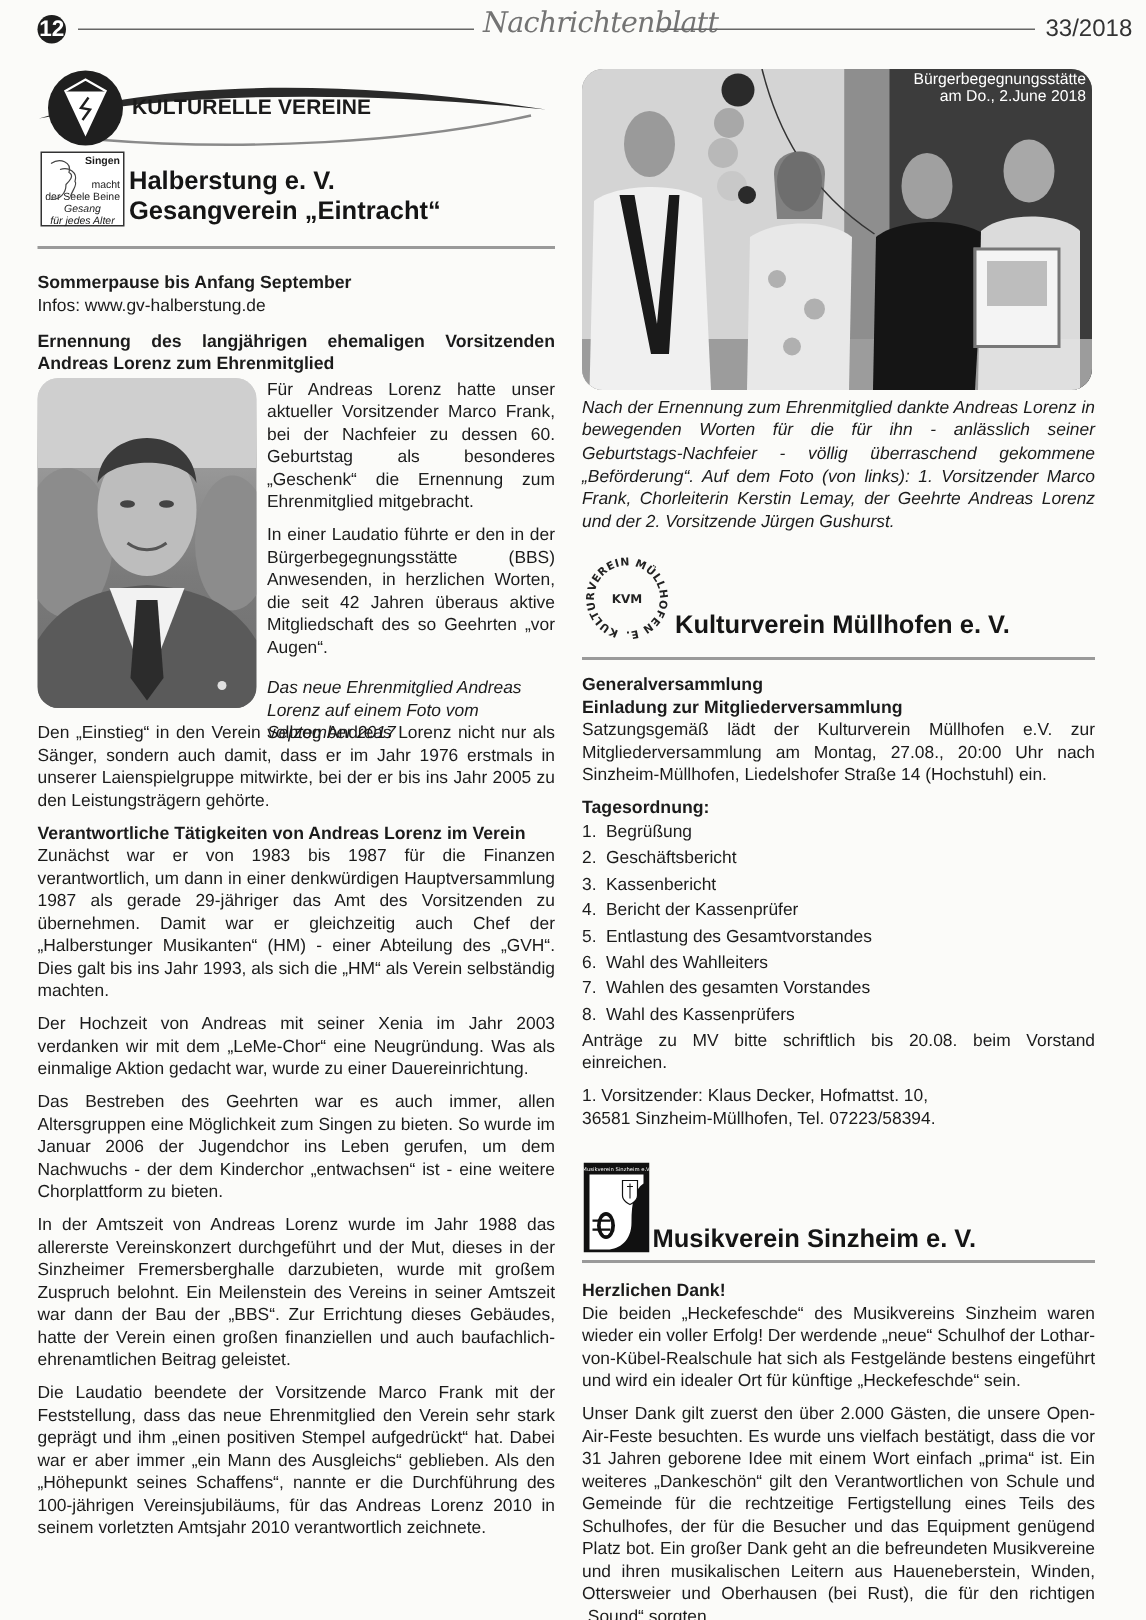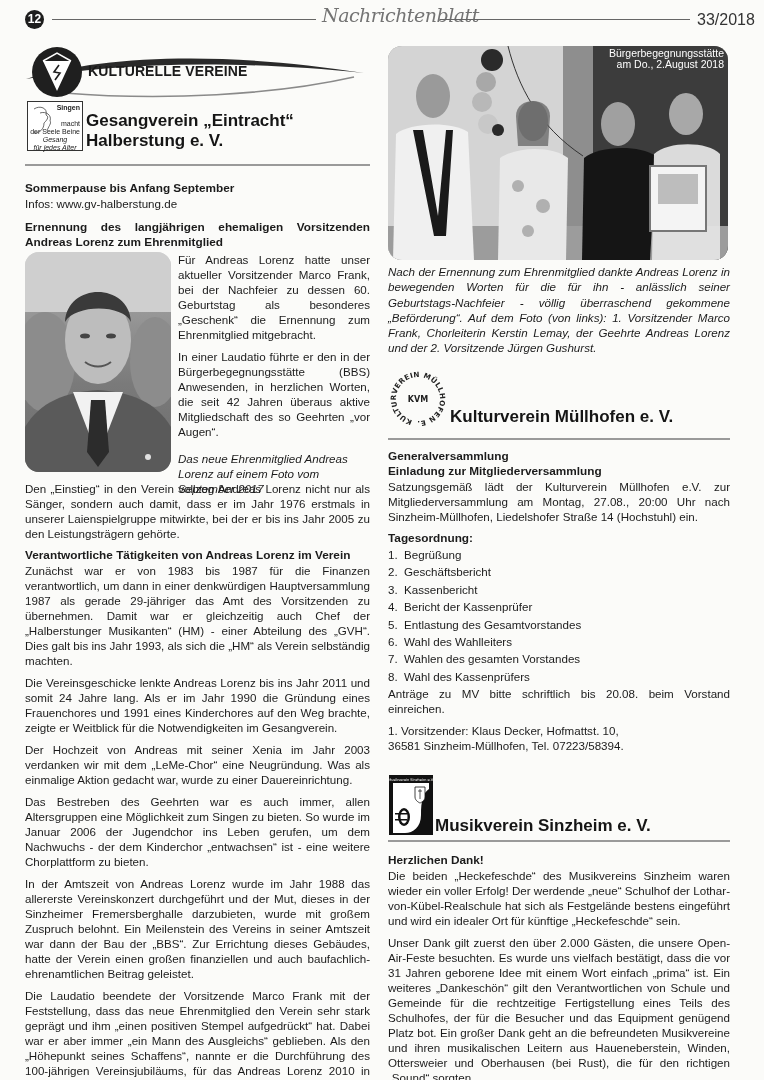--- a/index.html
+++ b/index.html
@@ -1,20 +1,20 @@
 <!DOCTYPE html>
 <html><head>
 <meta charset="utf-8">
 <style>
   * { box-sizing: border-box; margin: 0; padding: 0; }
   html, body { width: 764px; height: 1080px; background: #fbfbf9; overflow: hidden; }
   body { position: relative; font-family: "Liberation Sans", "DejaVu Sans", sans-serif; color: #1b1b1b; }
 
   
-  .page-num { position: absolute; left: 25px; top: 10px; width: 19px; height: 19px; border-radius: 50%; background: #1d1d1d; color: #fff; font-size: 12px; font-weight: bold; text-align: center; line-height: 19px; }
+  .page-num { position: absolute; left: 25px; top: 10px; width: 19px; height: 19px; border-radius: 50%; background: #1d1d1d; color: #fff; font-size: 15px; font-weight: bold; text-align: center; line-height: 19px; }
   .hdr-line-left { position: absolute; left: 52px; top: 19px; width: 264px; border-top: 1px solid #666; }
   .masthead { position: absolute; left: 322px; top: 4px; font-family: "DejaVu Serif", serif; font-style: italic; font-size: 19px; color: #737373; letter-spacing: -0.5px; }
   .hdr-line-right { position: absolute; left: 440px; top: 19px; width: 250px; border-top: 1px solid #666; }
   .issue { position: absolute; left: 697px; top: 11px; font-size: 16px; color: #333; }
 
   
   .section-banner { position: absolute; left: 24px; top: 45px; width: 345px; height: 55px; }
   .section-banner svg { position: absolute; left: 0; top: 0; }
   .section-title { position: absolute; left: 64px; top: 18px; font-weight: bold; font-size: 14px; letter-spacing: 0.1px; color: #1a1a1a; }
 
@@ -67,22 +67,22 @@
       <path d="M10,8 C16,6 22,10 20,16 C22,18 18,22 17,26" fill="none" stroke="#444" stroke-width="0.8"></path>
     </svg>
     <div class="l1">Singen</div>
     <div style="height:8px;"></div>
     <div>macht</div>
     <div>der Seele Beine</div>
     <div class="it">Gesang</div>
     <div class="it">für jedes Alter</div>
   </div>
   <div>
+    <div class="club-title">Halberstung e. V.</div>
     <div class="club-title">Gesangverein „Eintracht“</div>
-    <div class="club-title">Halberstung e. V.</div>
   </div>
 </div>
 <div class="rule" style="left:25px; top:164px; width:345px;"></div>
 
 <div class="block" style="left:25px; top:181px; width:345px;">
   <div class="h-bold">Sommerpause bis Anfang September</div>
   <div>Infos: www.gv-halberstung.de</div>
 </div>
 
 <div class="block h-bold" style="left:25px; top:220px; width:345px;">Ernennung des langjährigen ehemaligen Vorsitzenden Andreas Lorenz zum Ehrenmitglied</div>
@@ -107,21 +107,20 @@
 <div class="block" style="left:178px; top:252px; width:192px;">
   <p>Für Andreas Lorenz hatte unser aktueller Vorsitzender Marco Frank, bei der Nachfeier zu dessen 60. Geburtstag als besonderes „Geschenk“ die Ernennung zum Ehrenmitglied mitgebracht.</p>
   <p>In einer Laudatio führte er den in der Bürgerbegegnungsstätte (BBS) Anwesenden, in herzlichen Worten, die seit 42 Jahren überaus aktive Mitgliedschaft des so Geehrten „vor Augen“.</p>
   <p class="caption" style="margin-top:12px; text-align:left;">Das neue Ehrenmitglied Andreas Lorenz auf einem Foto vom September 2017</p>
 </div>
 
 <div class="block" style="left:25px; top:481px; width:345px;">
   <p>Den „Einstieg“ in den Verein vollzog Andreas Lorenz nicht nur als Sänger, sondern auch damit, dass er im Jahr 1976 erstmals in unserer Laienspielgruppe mitwirkte, bei der er bis ins Jahr 2005 zu den Leistungsträgern gehörte.</p>
   <div class="h-bold" style="margin-top:3px;">Verantwortliche Tätigkeiten von Andreas Lorenz im Verein</div>
   <p>Zunächst war er von 1983 bis 1987 für die Finanzen verantwortlich, um dann in einer denkwürdigen Hauptversammlung 1987 als gerade 29-jähriger das Amt des Vorsitzenden zu übernehmen. Damit war er gleichzeitig auch Chef der „Halberstunger Musikanten“ (HM) - einer Abteilung des „GVH“. Dies galt bis ins Jahr 1993, als sich die „HM“ als Verein selbständig machten.</p>
-  <p>Die Vereinsgeschicke lenkte Andreas Lorenz bis ins Jahr 2011 und somit 24 Jahre lang. Als er im Jahr 1990 die Gründung eines Frauenchores und 1991 eines Kinderchores auf den Weg brachte, zeigte er Weitblick für die Notwendigkeiten im Gesangverein.</p>
   <p>Der Hochzeit von Andreas mit seiner Xenia im Jahr 2003 verdanken wir mit dem „LeMe-Chor“ eine Neugründung. Was als einmalige Aktion gedacht war, wurde zu einer Dauereinrichtung.</p>
   <p>Das Bestreben des Geehrten war es auch immer, allen Altersgruppen eine Möglichkeit zum Singen zu bieten. So wurde im Januar 2006 der Jugendchor ins Leben gerufen, um dem Nachwuchs - der dem Kinderchor „entwachsen“ ist - eine weitere Chorplattform zu bieten.</p>
   <p>In der Amtszeit von Andreas Lorenz wurde im Jahr 1988 das allererste Vereinskonzert durchgeführt und der Mut, dieses in der Sinzheimer Fremersberghalle darzubieten, wurde mit großem Zuspruch belohnt. Ein Meilenstein des Vereins in seiner Amtszeit war dann der Bau der „BBS“. Zur Errichtung dieses Gebäudes, hatte der Verein einen großen finanziellen und auch baufachlich-ehrenamtlichen Beitrag geleistet.</p>
   <p>Die Laudatio beendete der Vorsitzende Marco Frank mit der Feststellung, dass das neue Ehrenmitglied den Verein sehr stark geprägt und ihm „einen positiven Stempel aufgedrückt“ hat. Dabei war er aber immer „ein Mann des Ausgleichs“ geblieben. Als den „Höhepunkt seines Schaffens“, nannte er die Durchführung des 100-jährigen Vereinsjubiläums, für das Andreas Lorenz 2010 in seinem vorletzten Amtsjahr 2010 verantwortlich zeichnete.</p>
 </div>
 
 <div class="photo" style="left:388px; top:46px; width:340px; height:214px; background:#8a8a8a;">
   <svg width="340" height="214" viewBox="0 0 340 214">
     <rect x="0" y="0" width="175" height="214" fill="#d4d4d4"></rect>
     <rect x="175" y="0" width="30" height="214" fill="#8e8e8e"></rect>
@@ -151,21 +150,21 @@
     <rect x="262" y="120" width="56" height="65" fill="#f4f4f4" stroke="#777" stroke-width="2"></rect>
     <rect x="270" y="128" width="40" height="30" fill="#bdbdbd"></rect>
 
     <path d="M264,214 L266,108 C280,95 320,95 332,108 L332,214 Z" fill="#e4e4e4" opacity="0.95"></path>
     <ellipse cx="298" cy="68" rx="17" ry="21" fill="#a8a8a8"></ellipse>
     <rect x="262" y="120" width="56" height="65" fill="#f4f4f4" stroke="#777" stroke-width="2"></rect>
     <rect x="270" y="128" width="40" height="30" fill="#bdbdbd"></rect>
   </svg>
   <div style="position:absolute; right:4px; top:2px; text-align:right; color:#fff; font-size:10.5px; line-height:11px;">
     <div>Bürgerbegegnungsstätte</div>
-    <div>am Do., 2.August 2018</div>
+    <div>am Do., 2.June 2018</div>
   </div>
 </div>
 
 <div class="block caption" style="left:388px; top:264px; width:342px; line-height:15.3px;">Nach der Ernennung zum Ehrenmitglied dankte Andreas Lorenz in bewegenden Worten für die für ihn - anlässlich seiner Geburtstags-Nachfeier - völlig überraschend gekommene „Beförderung“. Auf dem Foto (von links): 1. Vorsitzender Marco Frank, Chorleiterin Kerstin Lemay, der Geehrte Andreas Lorenz und der 2. Vorsitzende Jürgen Gushurst.</div>
 
 <div class="club-head" style="left:388px; top:369px;">
   <svg width="60" height="58" viewBox="0 0 60 58">
     <defs>
       <path id="ringpath" d="M30,52 A22,22 0 1,1 30.01,52"></path>
     </defs>

